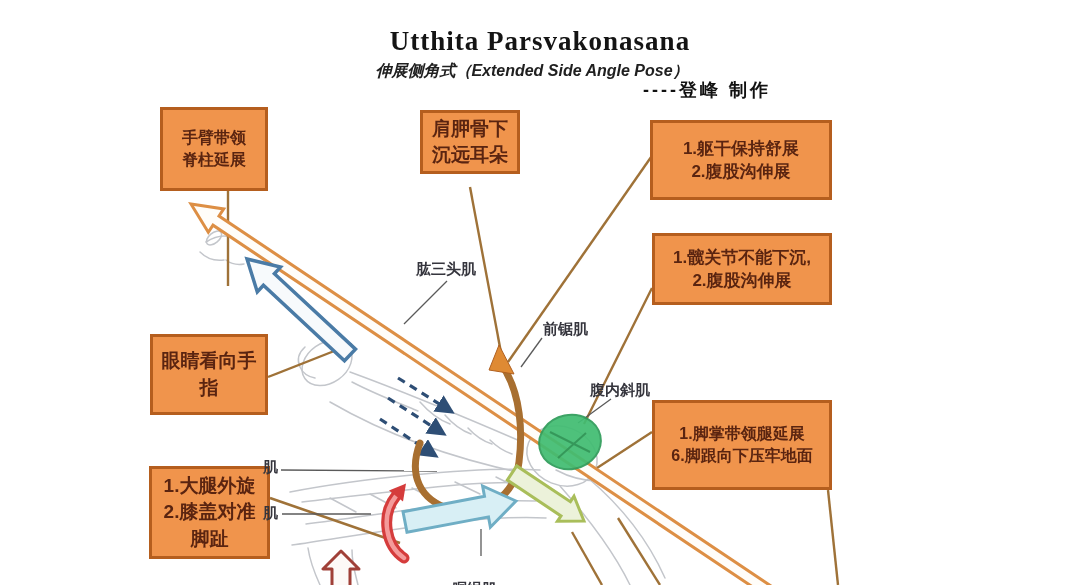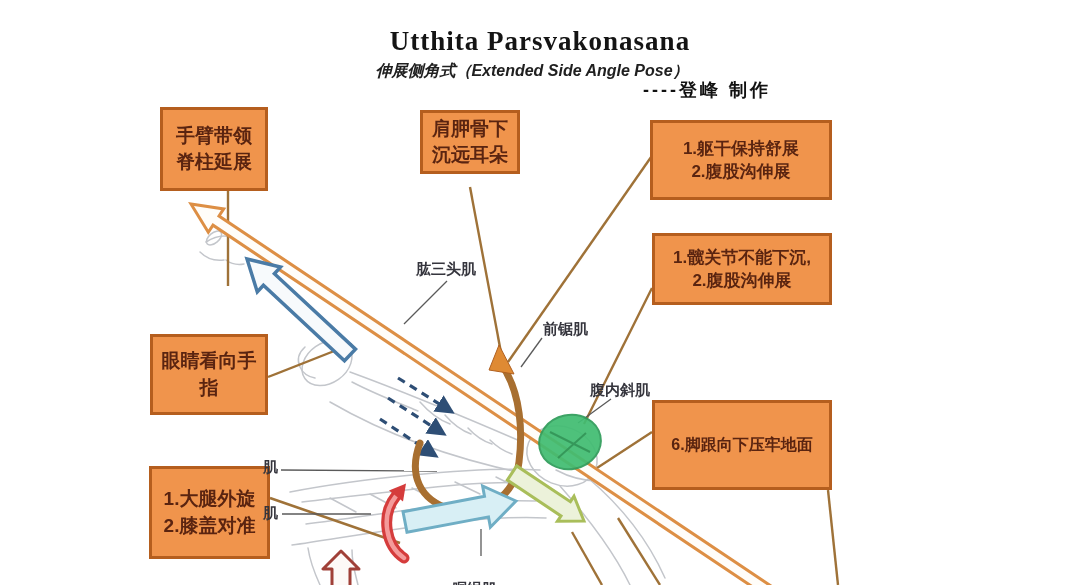--- a/index.html
+++ b/index.html
@@ -21,21 +21,21 @@
     position:absolute;left:643px;top:78px;
     font-weight:bold;font-size:18px;color:#111;letter-spacing:3px;white-space:nowrap;
   }
   .callout{
     position:absolute;background:#F0944C;border:3px solid #B55E1E;
     color:#5A2410;font-weight:bold;text-align:center;box-sizing:border-box;
     display:flex;flex-direction:column;justify-content:center;
     line-height:1.38;
   }
   .callout span{display:block;white-space:nowrap;}
-  .co-a{left:160px;top:107px;width:108px;height:84px;font-size:19px;align-items:center;}
+  .co-a{left:160px;top:107px;width:108px;height:84px;font-size:16px;align-items:center;}
   .co-b{left:420px;top:110px;width:100px;height:64px;font-size:19px;}
   .co-c{left:650px;top:120px;width:182px;height:80px;font-size:17px;}
   .co-d{left:652px;top:233px;width:180px;height:72px;font-size:17px;}
   .co-e{left:150px;top:334px;width:118px;height:81px;font-size:19px;}
   .co-f{left:149px;top:466px;width:121px;height:93px;font-size:19px;}
   .co-g{left:652px;top:400px;width:180px;height:90px;font-size:16px;}
   .muscle-label{
     position:absolute;color:#35353d;font-weight:bold;font-size:15px;white-space:nowrap;
   }
   .ml-triceps{left:416px;top:260px;}
@@ -157,22 +157,24 @@
     <span>1.髋关节不能下沉,</span>
     <span>2.腹股沟伸展</span>
   </div>
   <div class="callout co-e">
     <span>眼睛看向手</span>
     <span>指</span>
   </div>
   <div class="callout co-f">
     <span>1.大腿外旋</span>
     <span>2.膝盖对准</span>
+    <span>脚趾</span>
   </div>
   <div class="callout co-g">
+    <span>1.脚掌带领腿延展</span>
     <span>6.脚跟向下压牢地面</span>
   </div>
 
   <div class="muscle-label ml-triceps">肱三头肌</div>
   <div class="muscle-label ml-serratus">前锯肌</div>
   <div class="muscle-label ml-oblique">腹内斜肌</div>
   <div class="muscle-label ml-hamstrings">腘绳肌</div>
   <div class="muscle-label ml-hidden1">肌</div>
   <div class="muscle-label ml-hidden2">肌</div>
 

